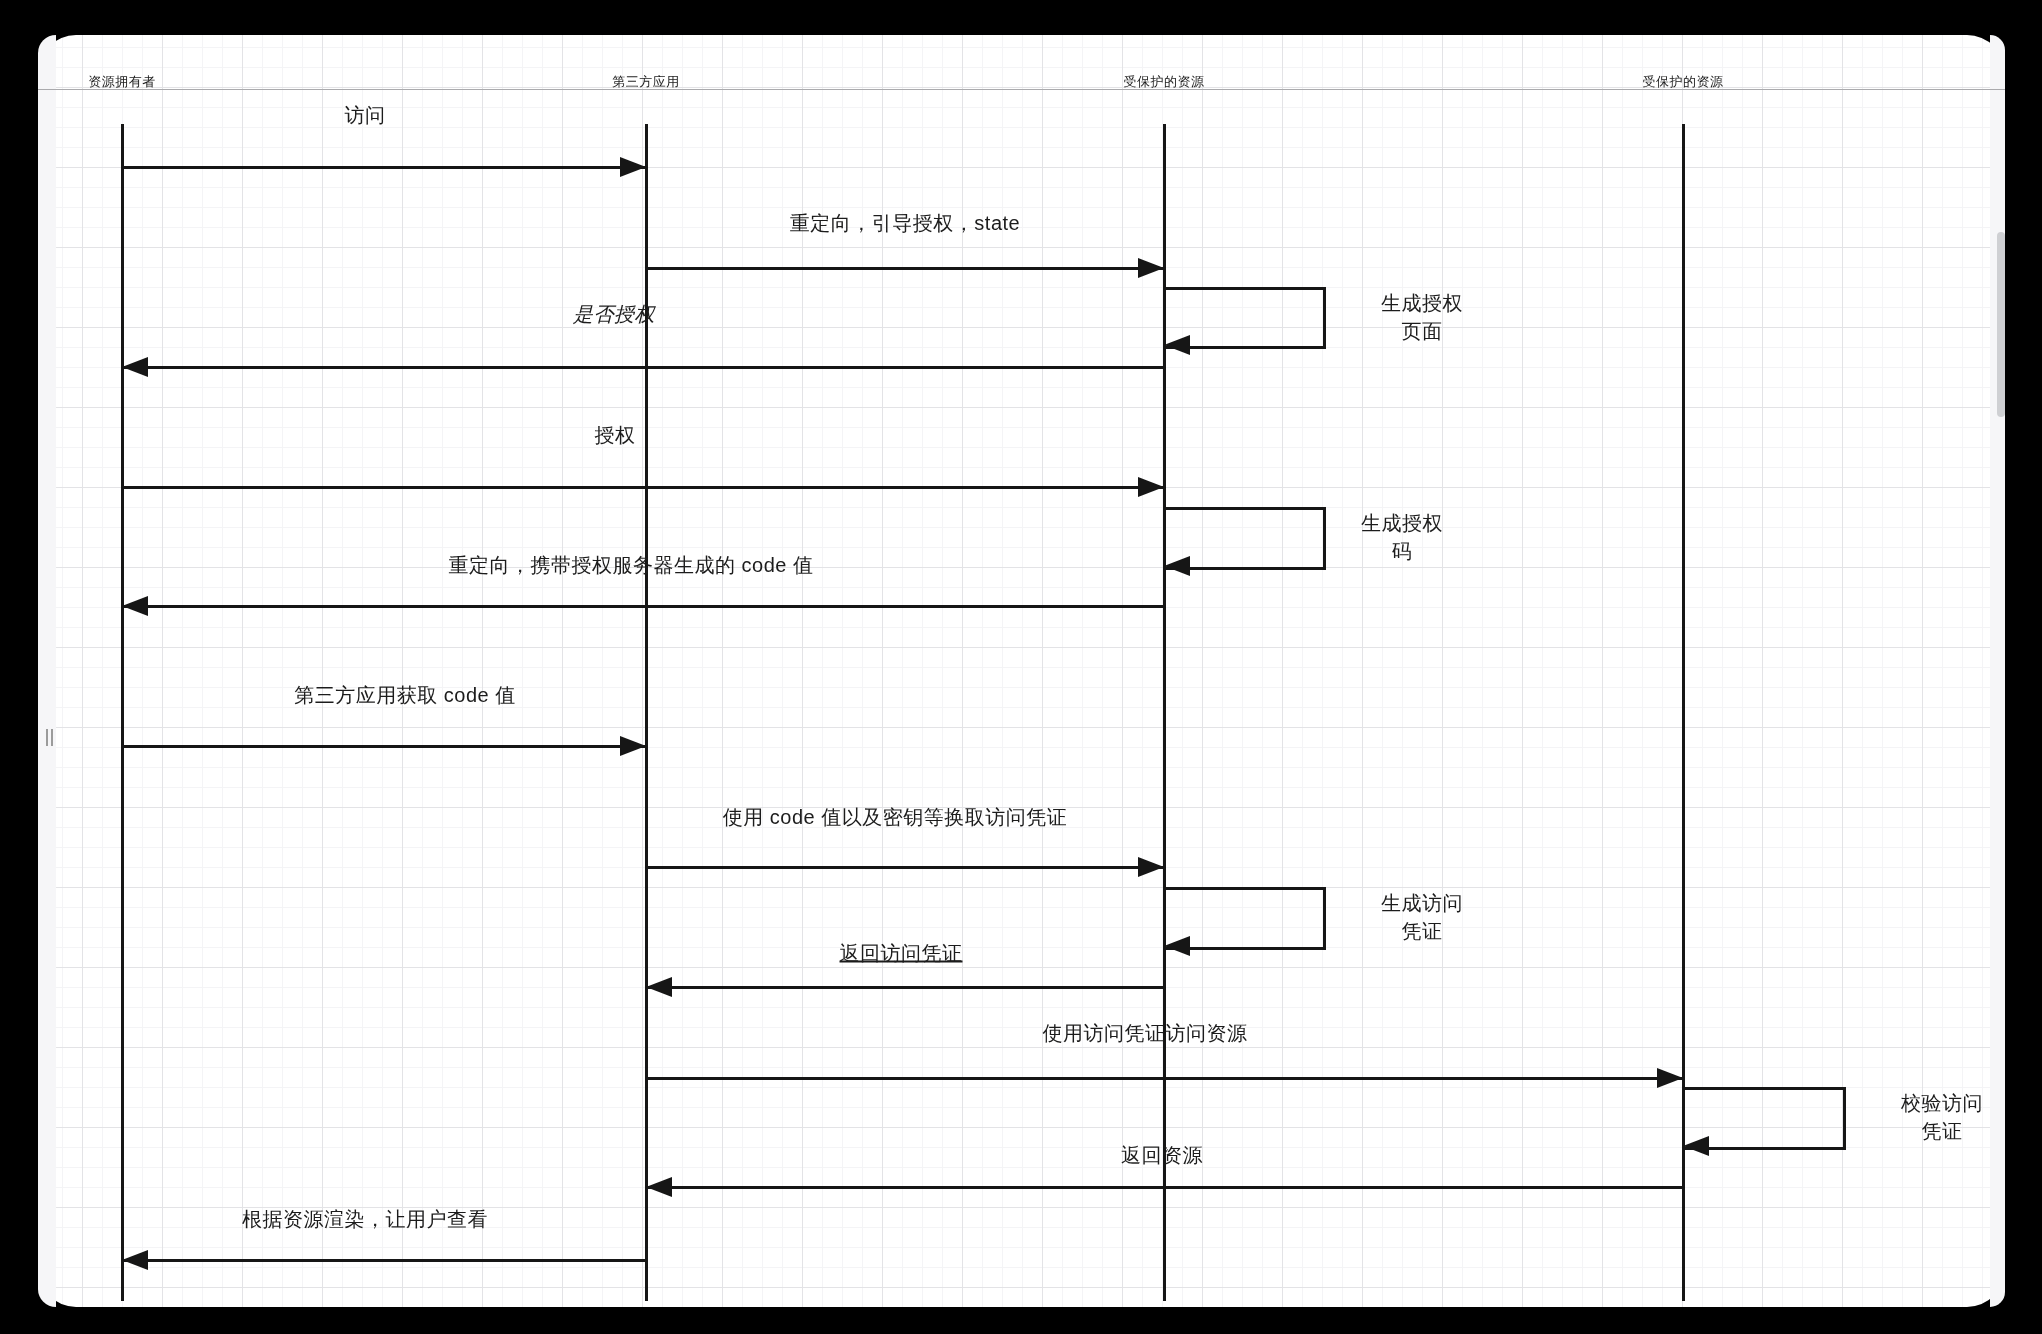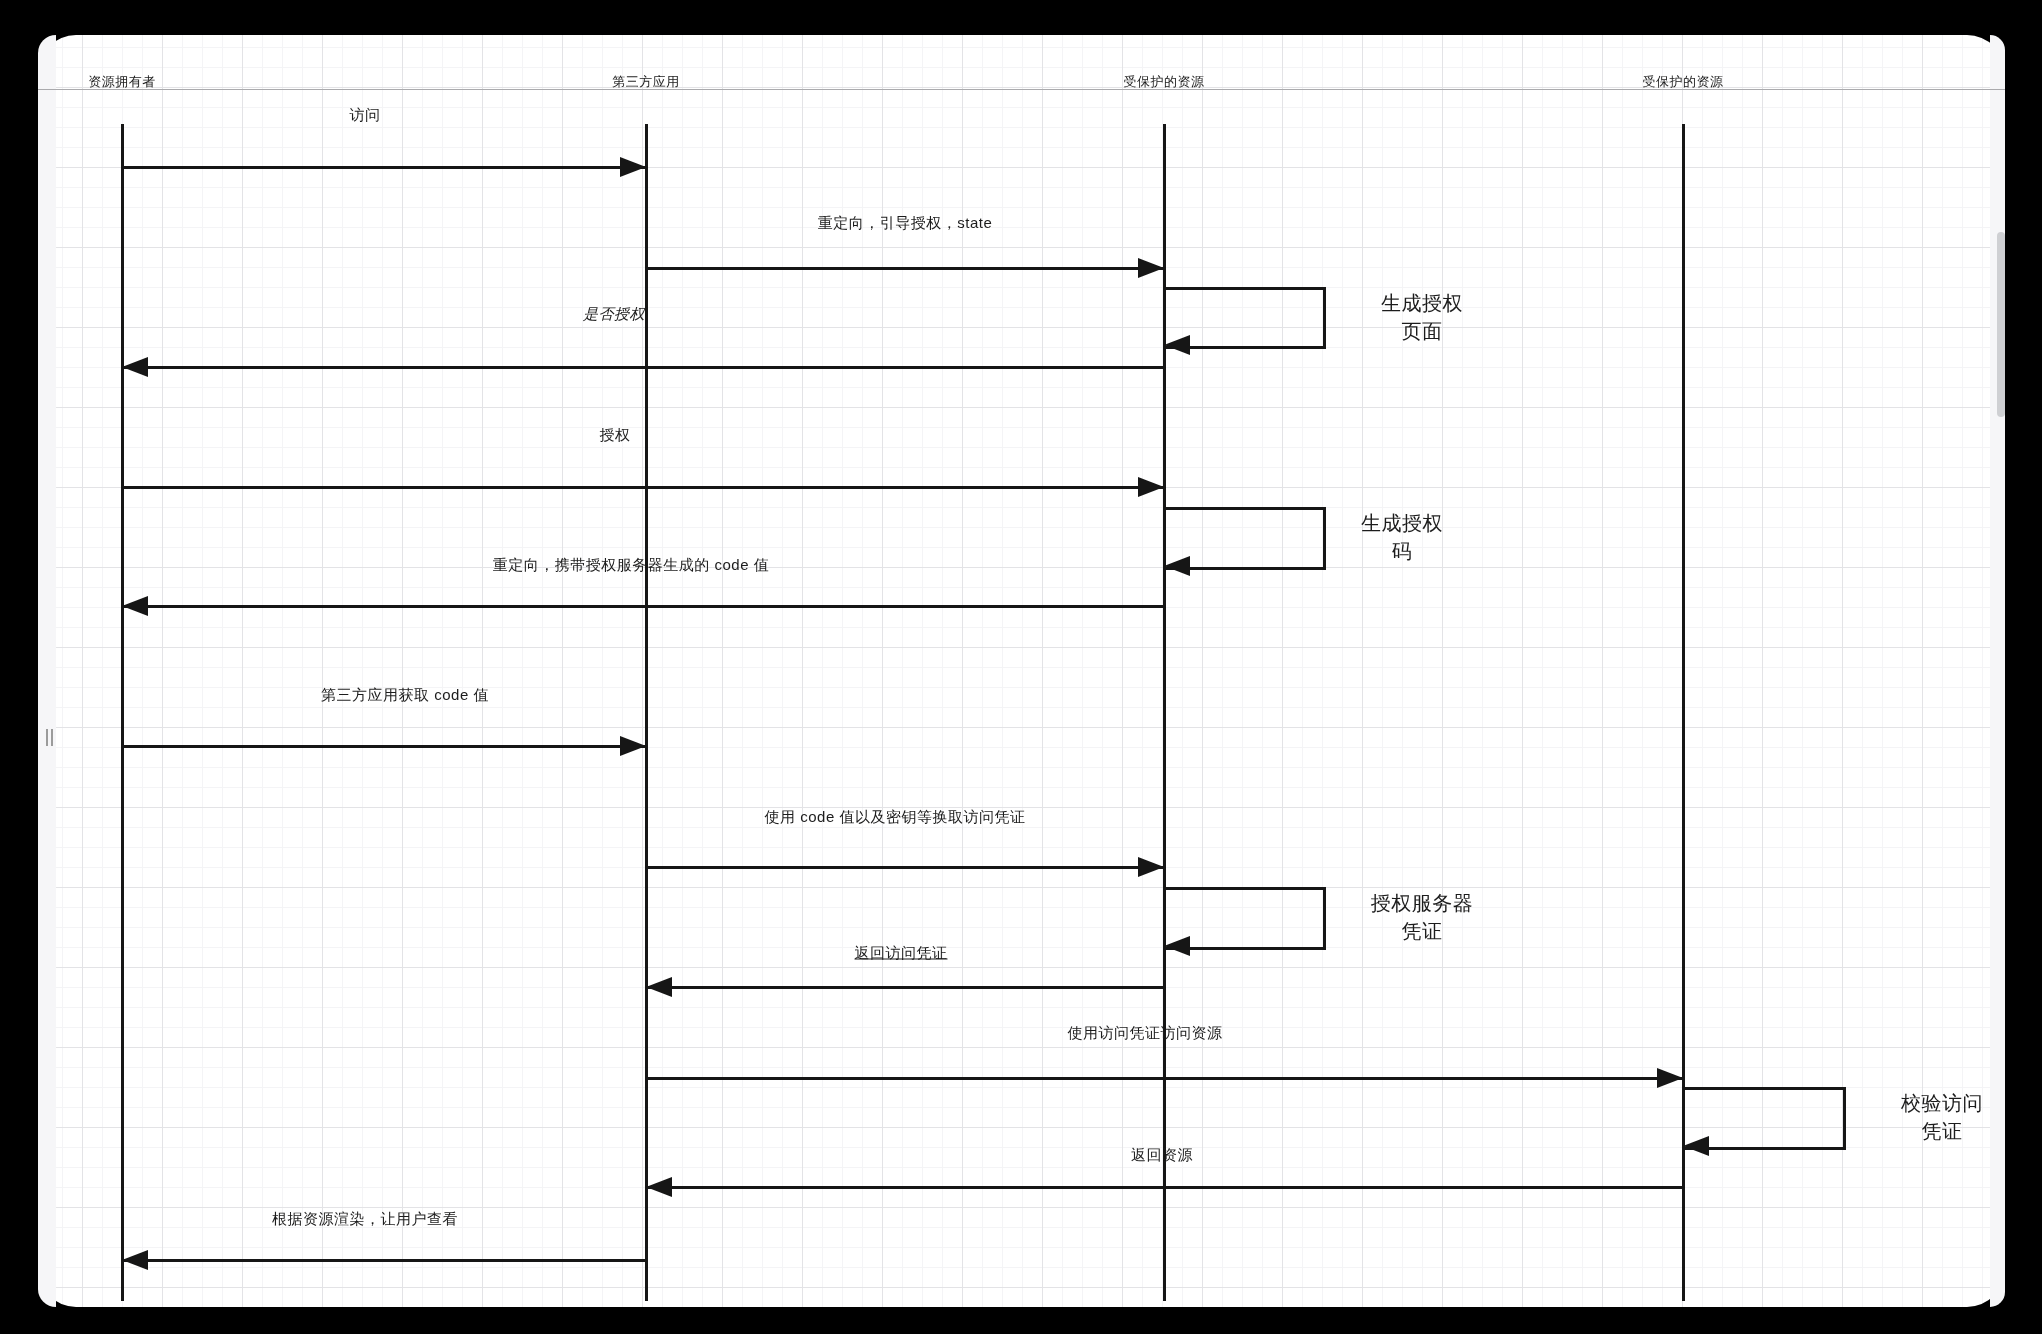--- a/index.html
+++ b/index.html
@@ -25,21 +25,21 @@
   #gutter-right{right:0;width:15px;border-radius:0 38px 38px 0;}
   #header-line{position:absolute;left:0;top:54px;width:100%;height:1px;background:#aaaaad;}
   .participant-label{
     position:absolute;transform:translate(-50%,-50%);
     font-size:13px;color:#1c1c1c;white-space:nowrap;letter-spacing:0.5px;
   }
   .lifeline{position:absolute;width:3px;background:#161616;}
   .msg-line{position:absolute;height:3px;background:#161616;}
   .msg-label{
     position:absolute;transform:translate(-50%,-50%);
-    font-size:15px;color:#1c1c1c;white-space:nowrap;letter-spacing:0.5px;
+    font-size:20px;color:#1c1c1c;white-space:nowrap;letter-spacing:0.5px;
   }
   .arrow-right{
     position:absolute;width:0;height:0;
     border-top:10px solid transparent;border-bottom:10px solid transparent;
     border-left:26px solid #161616;
   }
   .arrow-left{
     position:absolute;width:0;height:0;
     border-top:10px solid transparent;border-bottom:10px solid transparent;
     border-right:26px solid #161616;
@@ -116,21 +116,21 @@
       </div>
       <div class="act-box" style="left: 1126px; top: 472px; width: 159px; height: 57px;"></div>
       <div class="arrow-left" style="left: 1126px; top: 521px;"></div>
       <div class="act-label" style="left: 1364px; top: 502px;">
         <div>生成授权</div>
         <div>码</div>
       </div>
       <div class="act-box" style="left: 1126px; top: 852px; width: 159px; height: 57px;"></div>
       <div class="arrow-left" style="left: 1126px; top: 901px;"></div>
       <div class="act-label" style="left: 1384px; top: 882px;">
-        <div>授权服务器</div>
+        <div>生成访问</div>
         <div>凭证</div>
       </div>
       <div class="act-box" style="left: 1645px; top: 1052px; width: 160px; height: 57px;"></div>
       <div class="arrow-left" style="left: 1645px; top: 1101px;"></div>
       <div class="act-label" style="left: 1904px; top: 1082px;">
         <div>校验访问</div>
         <div>凭证</div>
       </div>
     </div>
   <div id="side-handle" style="left: 8px; top: 694px;">

